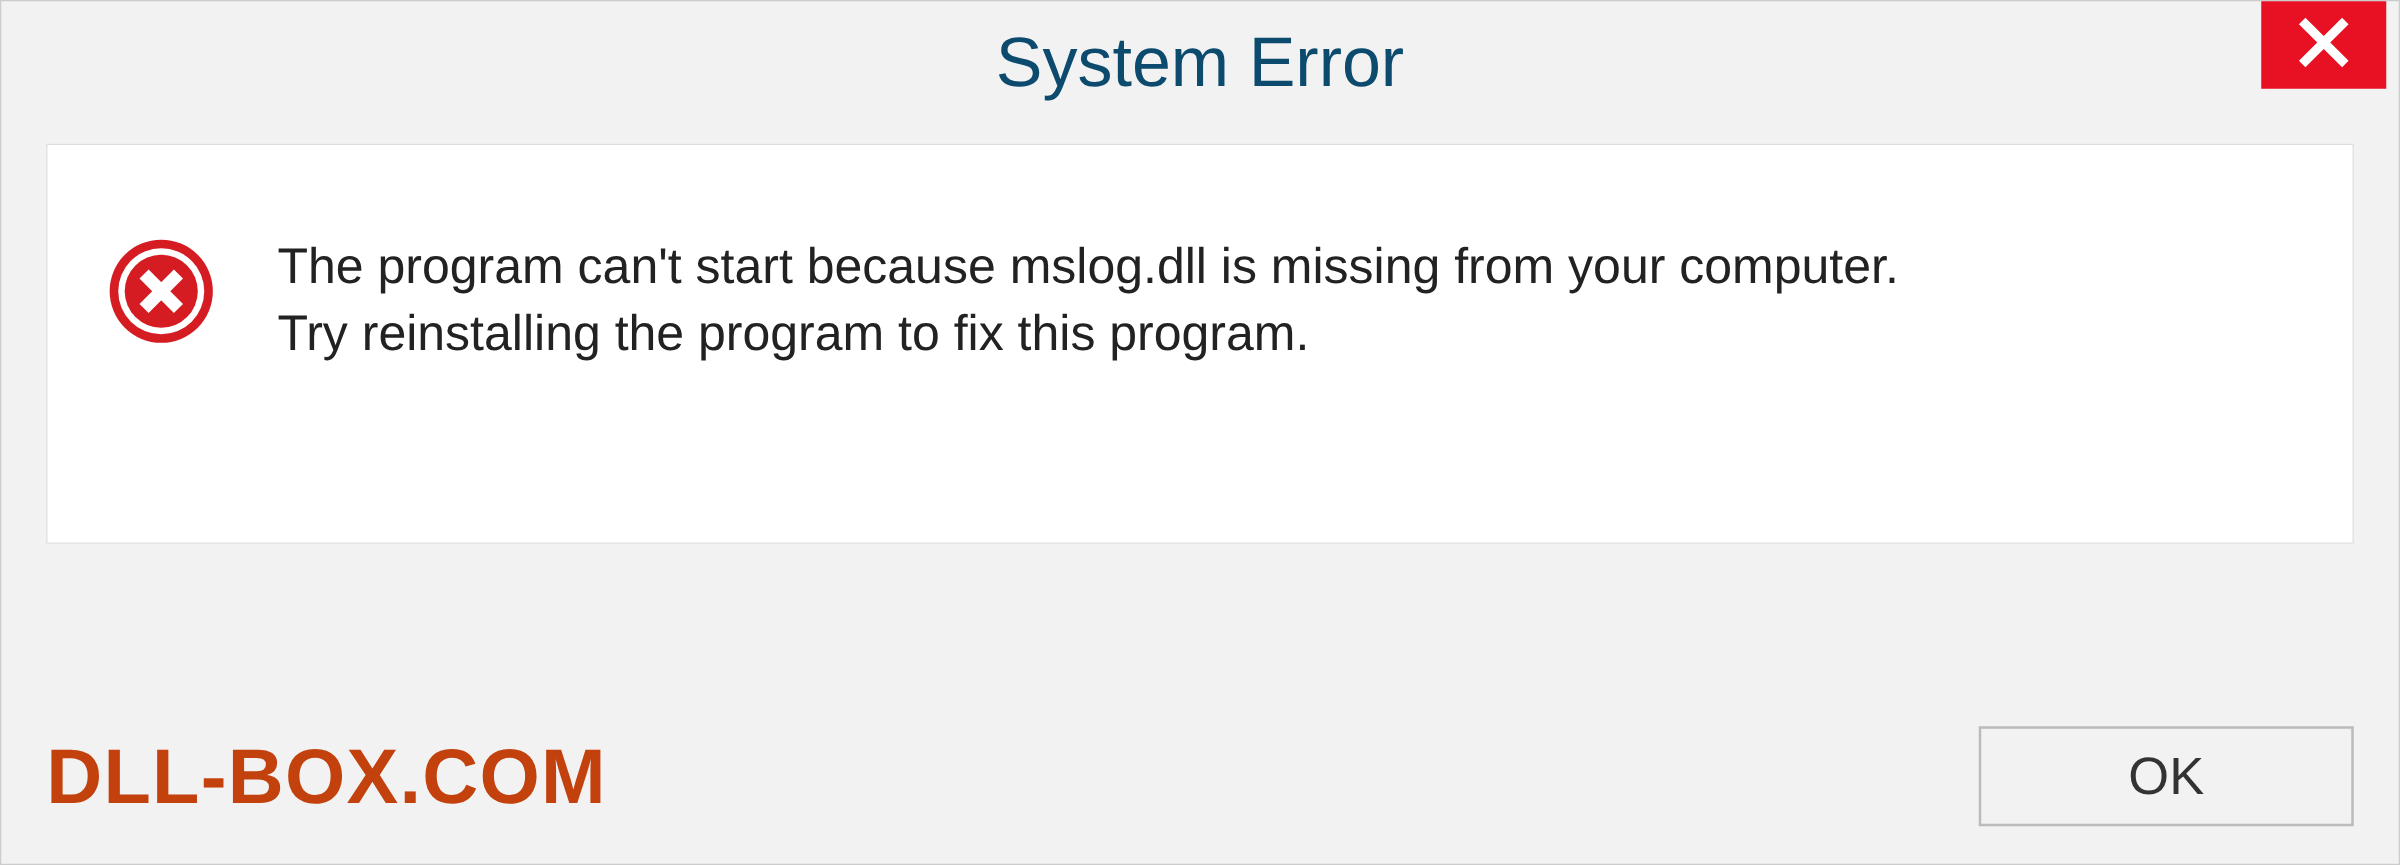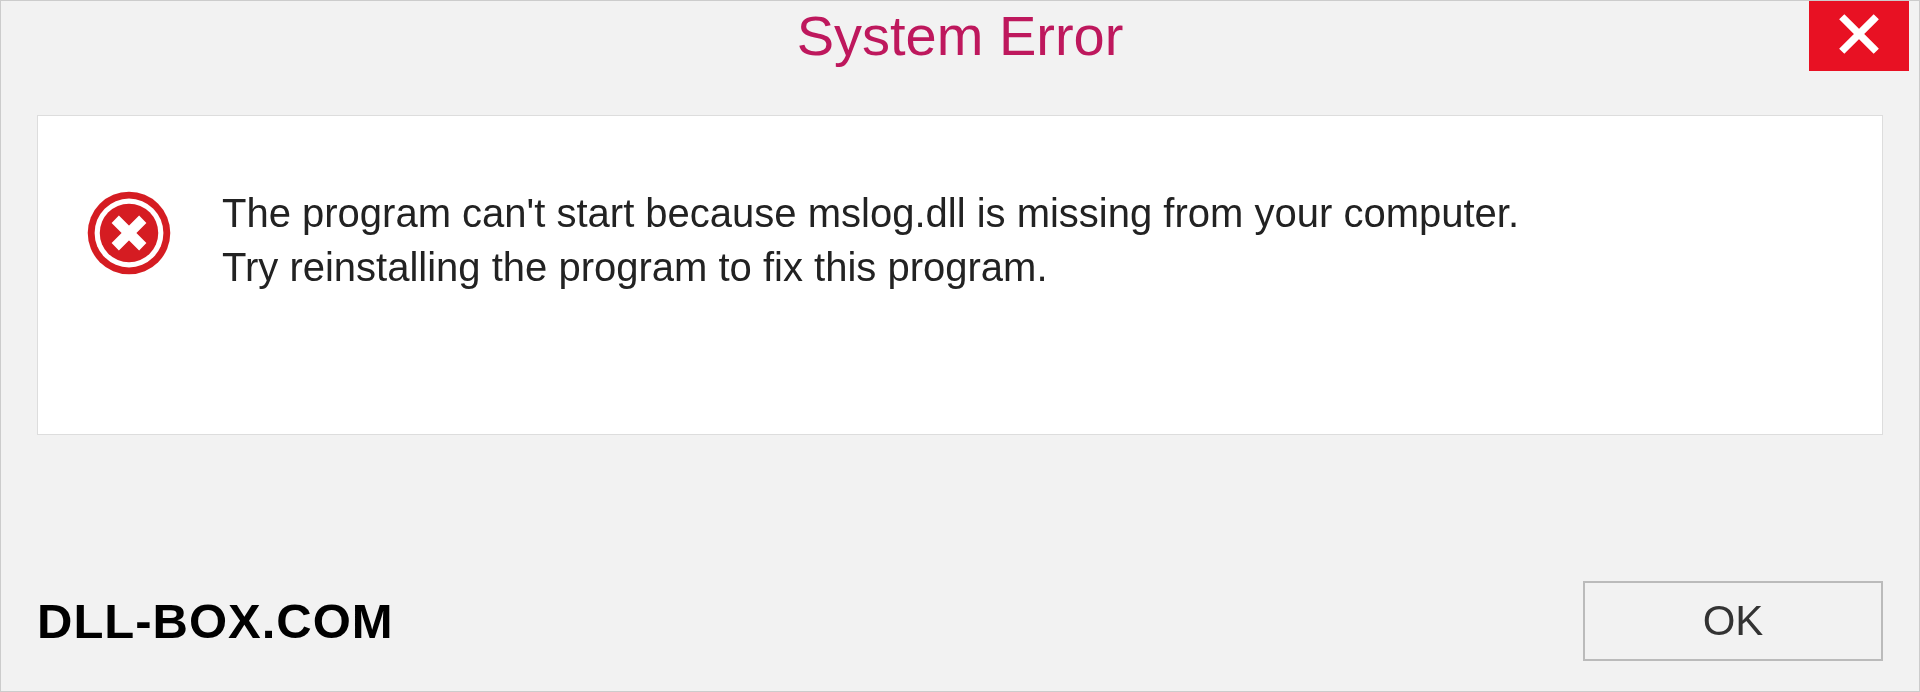--- a/index.html
+++ b/index.html
@@ -20,22 +20,22 @@
     .titlebar {
       height: 110px;
       display: flex;
       align-items: flex-start;
       justify-content: center;
       position: relative;
     }
     .title {
       font-size: 56px;
       font-weight: 400;
-      color: #be185d;
-      margin-top: 2px;
+      color: #0c4a6e;
+      margin-top: 16px;
     }
     .close-btn {
       position: absolute;
       top: 0;
       right: 10px;
       width: 100px;
       height: 70px;
       background: #e81123;
       display: flex;
       align-items: center;
@@ -70,23 +70,23 @@
     .footer {
       position: absolute;
       bottom: 30px;
       left: 36px;
       right: 36px;
       display: flex;
       align-items: center;
       justify-content: space-between;
     }
     .watermark {
-      font-size: 49px;
+      font-size: 62px;
       font-weight: 800;
-      color: #000000;
+      color: #c2410c;
       letter-spacing: 1px;
       font-family: "Segoe UI", Arial, sans-serif;
     }
     .ok-btn {
       width: 300px;
       height: 80px;
       background: #f2f2f2;
       border: 2px solid #bbb;
       font-size: 42px;
       color: #333;

